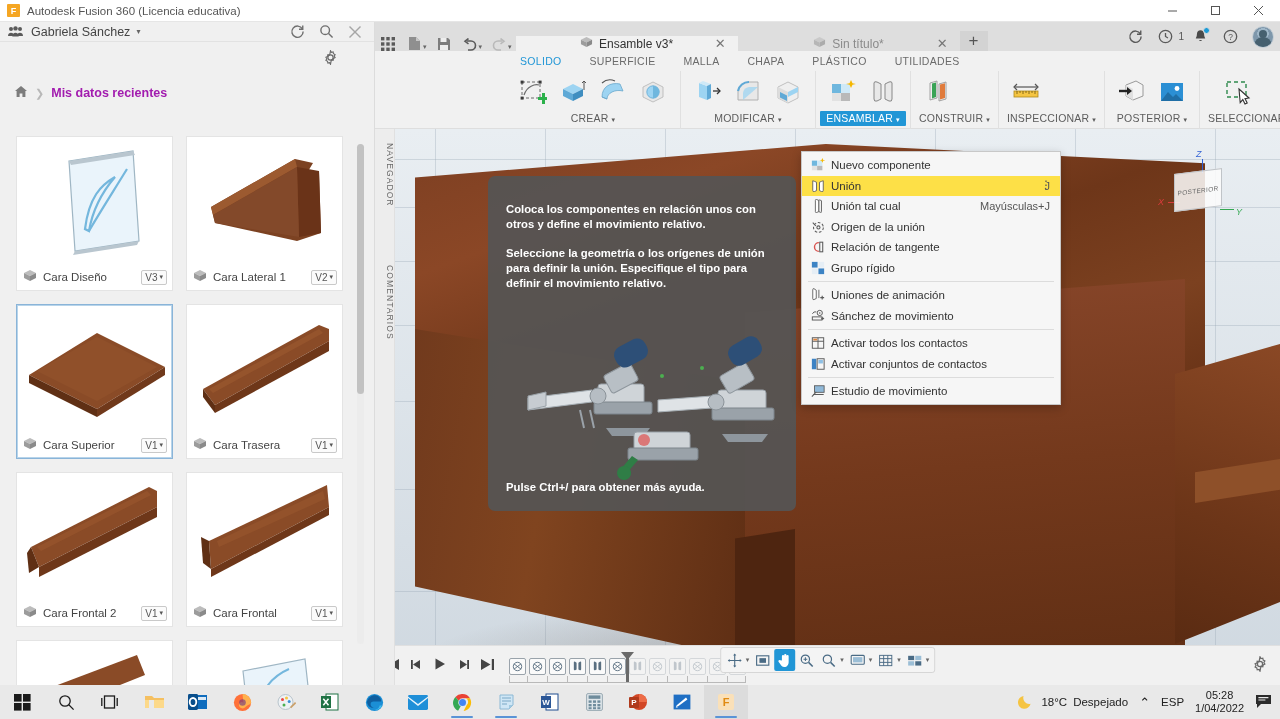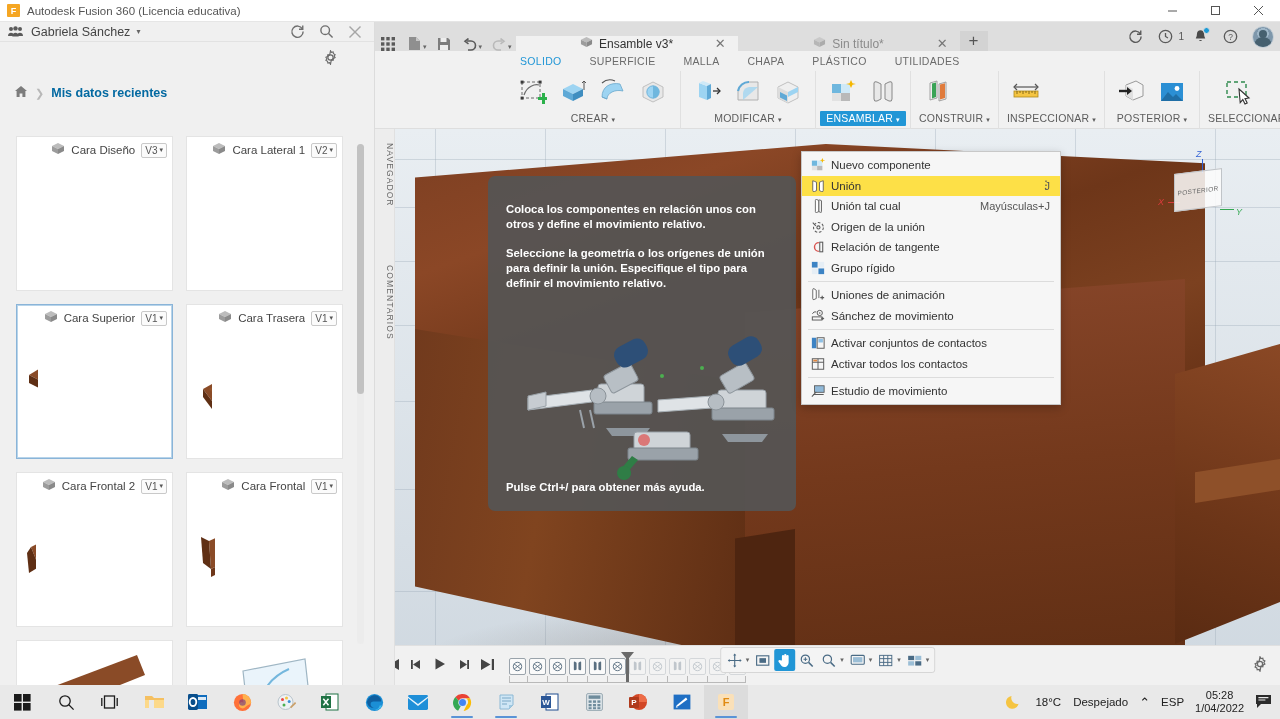--- a/index.html
+++ b/index.html
@@ -47,32 +47,32 @@
   .dp-user .caret { margin-left: 6px; font-size: 8px; color: #666; }
   .dp-user .rgt { margin-left: auto; display: flex; align-items: center; gap: 14px; margin-right: 12px; }
   .dp-user .rgt span { color: #6f6f6f; display: flex; align-items:center; }
 
   .dp-gearrow { height: 38px; position: relative; }
   .dp-gear { position: absolute; right: 36px; top: 8px; color: #666; }
 
   .dp-crumb { height: 26px; display: flex; align-items: center; padding-left: 14px; gap: 7px; }
   .dp-crumb .home { color: #7c7c7c; }
   .dp-crumb .sep { color: #b8b8b8; font-size: 11px; }
-  .dp-crumb .crumbtxt { font-size: 12.5px; font-weight: bold; color: #0369a1; }
+  .dp-crumb .crumbtxt { font-size: 12.5px; font-weight: bold; color: #a21caf; }
 
   .dp-grid {
     position: absolute; top: 100px; left: 0; width: 358px; bottom: 0;
     padding: 14px 0 0 16px;
     display: flex; flex-wrap: wrap; gap: 13px;
     overflow: hidden; align-content: flex-start;
   }
   .card {
     width: 157px; height: 155px; background: #fff;
     border: 1px solid #e4e4e4; position: relative;
-    display: flex; 
+    display: flex; flex-direction: column;
   }
   .card.sel { border: 1px solid #8ab4d8; box-shadow: 0 0 0 1px #b7d4ea inset; }
   .card .thumb { flex: 1; position: relative; overflow: hidden; }
   .card .meta {
     height: 26px; display: flex; align-items: center;
     padding: 0 5px 0 6px; gap: 6px;
   }
   .card .meta .cubeico { flex: 0 0 auto; }
   .card .meta .nm {
     font-size: 11.5px; color: #444; white-space: nowrap;
@@ -331,21 +331,21 @@
   }
   .tbicons { display: flex; align-items: center; }
   .tbi {
     width: 44px; height: 34px; display: flex; align-items: center;
     justify-content: center; position: relative;
   }
   .tbi.active { background: #dcdcdc; }
   .tbi .run { position: absolute; bottom: 1px; left: 11px; width: 22px; height: 2.5px; background: #5a93d6; border-radius: 2px; }
   .tray { margin-left: auto; display: flex; align-items: center; gap: 11px; padding-right: 8px; font-size: 11.5px; color: #222; }
   .tray .clock { text-align: center; line-height: 1.18; font-size: 11px; }
-  .tray .wx { display: flex; align-items: center; gap: 12px; }
+  .tray .wx { display: flex; align-items: center; gap: 6px; }
 </style>
 </head>
 <body>
 
 <div id="app">
 
   <div class="winbar">
     <div class="appicon">F</div>
     <div class="wt">Autodesk Fusion 360 (Licencia educativa)</div>
     <div class="wbtns">
@@ -1065,37 +1065,37 @@
               </svg>
           </span>
           <span class="mtxt">Sánchez de movimiento</span>
         </div>
 
         <div class="msep"></div>
 
         <div class="mi">
           <span class="mico">
             <svg width="14" height="14" viewBox="0 0 16 16">
+                <rect x="1.5" y="2" width="13" height="12" fill="none" stroke="#5a5a5a" stroke-width="1.1"></rect>
+                <path d="M8 2v12M1.5 6h13" stroke="#5a5a5a" stroke-width="1.1"></path>
+                <rect x="2.6" y="3.1" width="4.4" height="2" fill="#e0843c"></rect>
+              </svg>
+          </span>
+          <span class="mtxt">Activar todos los contactos</span>
+        </div>
+
+        <div class="mi">
+          <span class="mico">
+            <svg width="14" height="14" viewBox="0 0 16 16">
                 <rect x="1" y="2" width="5" height="12" fill="#3d83c4"></rect>
                 <rect x="7" y="2" width="8" height="12" fill="none" stroke="#5a5a5a" stroke-width="1.1"></rect>
                 <rect x="8.4" y="3.4" width="5.2" height="4" fill="#8fc0e5"></rect>
               </svg>
           </span>
           <span class="mtxt">Activar conjuntos de contactos</span>
-        </div>
-
-        <div class="mi">
-          <span class="mico">
-            <svg width="14" height="14" viewBox="0 0 16 16">
-                <rect x="1.5" y="2" width="13" height="12" fill="none" stroke="#5a5a5a" stroke-width="1.1"></rect>
-                <path d="M8 2v12M1.5 6h13" stroke="#5a5a5a" stroke-width="1.1"></path>
-                <rect x="2.6" y="3.1" width="4.4" height="2" fill="#e0843c"></rect>
-              </svg>
-          </span>
-          <span class="mtxt">Activar todos los contactos</span>
         </div>
 
         <div class="msep"></div>
 
         <div class="mi">
           <span class="mico">
             <svg width="14" height="14" viewBox="0 0 16 16">
                 <rect x="4" y="2" width="11" height="7.5" fill="#8fb8d8" stroke="#5a5a5a" stroke-width="1"></rect>
                 <path d="M2.5 12h12" stroke="#5a5a5a" stroke-width="1.2"></path>
                 <path d="M1 14.5L6 9" stroke="#5a5a5a" stroke-width="1.2"></path>

